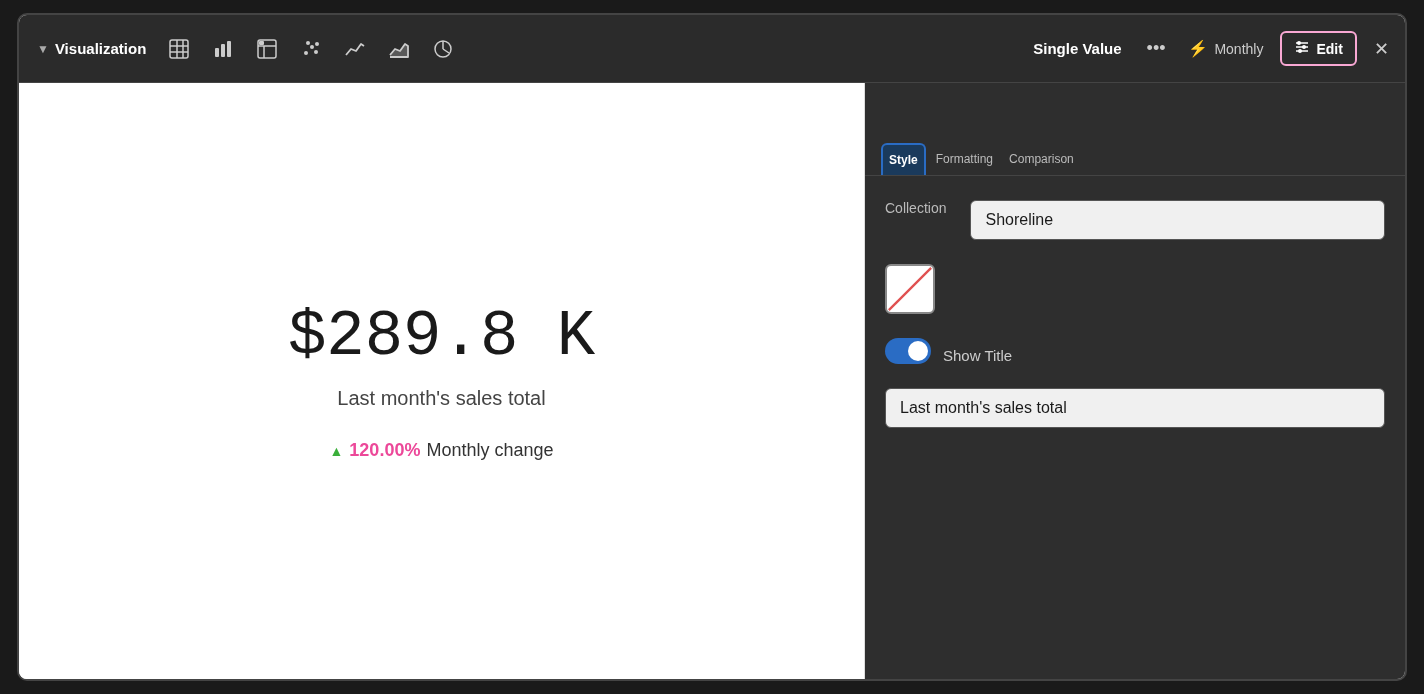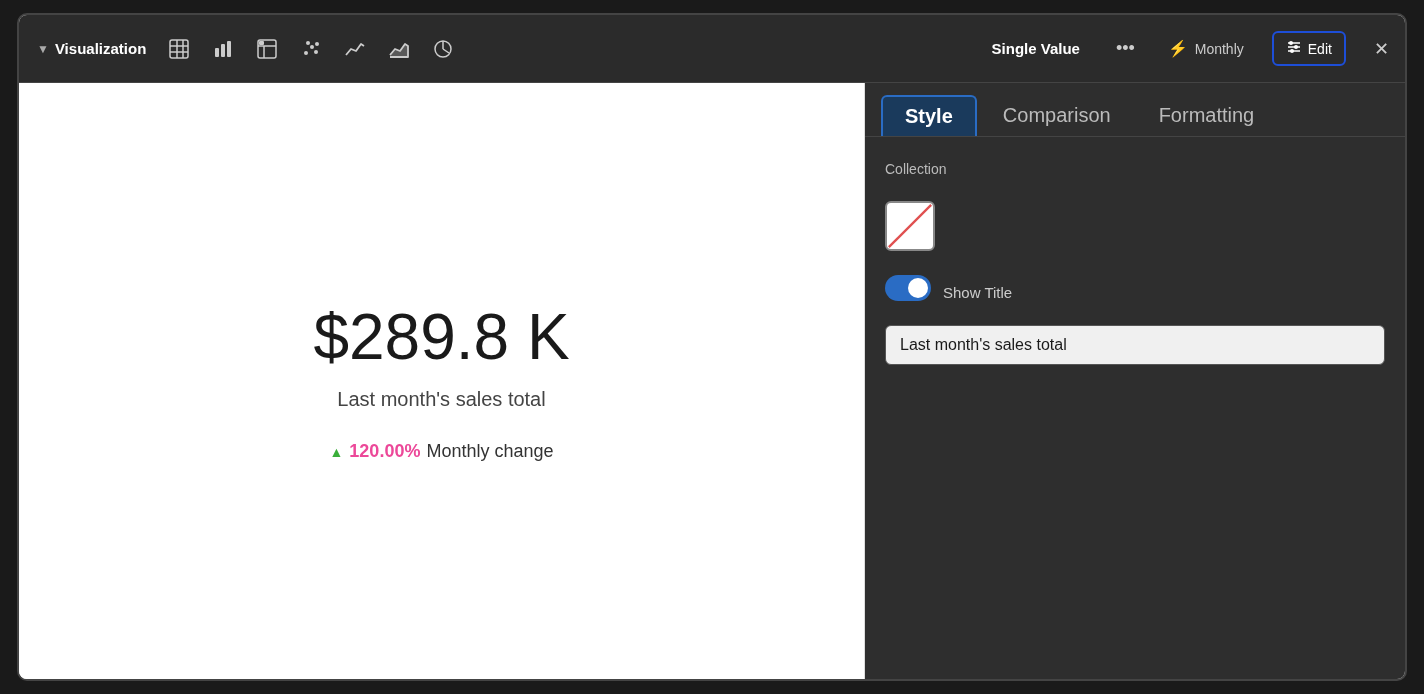--- a/index.html
+++ b/index.html
@@ -56,21 +56,21 @@
       color: #ccc;
       display: flex;
       align-items: center;
       justify-content: center;
       cursor: pointer;
       font-size: 18px;
     }
     .toolbar-right {
       display: flex;
       align-items: center;
-      gap: 20px;
+      gap: 9px;
     }
     .single-value-badge {
       color: #fff;
       font-size: 15px;
       font-weight: 600;
       padding: 0 10px;
     }
     .three-dots {
       color: #ccc;
       font-size: 18px;
@@ -87,23 +87,23 @@
       border: none;
       cursor: pointer;
       padding: 0 8px;
     }
     .edit-btn {
       display: flex;
       align-items: center;
       gap: 6px;
       color: #fff;
       font-size: 14px;
-      font-weight: 400;
-      background: transparent;
-      border: 2px solid #1d4ed8;
+      font-weight: 700;
+      background: transparent;
+      border: 2px solid #f9a8d4;
       border-radius: 6px;
       cursor: pointer;
       padding: 6px 12px;
     }
     .close-btn {
       color: #ccc;
       font-size: 18px;
       background: transparent;
       border: none;
       cursor: pointer;
@@ -125,20 +125,21 @@
       align-items: center;
       justify-content: center;
       padding: 20px;
       border-right: 1px solid #ddd;
     }
     .metric-value {
       font-size: 64px;
       font-weight: 300;
       color: #1a1a1a;
       margin-bottom: 14px;
+      font-family: Liberation Mono, monospace;
     }
     .metric-label {
       font-size: 20px;
       color: #444;
       margin-bottom: 30px;
     }
     .metric-change {
       font-size: 18px;
       color: #333;
       display: flex;
@@ -162,28 +163,29 @@
       flex-shrink: 0;
     }
     
     .settings-tabs {
       display: flex;
       border-bottom: 1px solid #444;
       padding: 12px 16px 0;
       gap: 4px;
     }
     .settings-tab {
-      padding: 8px 22px;
+      padding: 8px 6px;
       border-radius: 6px 6px 0 0;
       border: none;
       cursor: pointer;
-      font-size: 20px;
+      font-size: 12px;
       font-weight: 500;
       background: transparent;
       color: #bbb;
+      margin-top: 48px;
     }
     .settings-tab.active {
       background: #1a3a5c;
       color: #fff;
       border: 2px solid #2a6cc4;
       border-bottom: none;
       font-weight: 700;
     }
     
     .settings-body {
@@ -347,28 +349,29 @@
         <span class="change-arrow">▲</span>
         <span class="change-pct">120.00%</span>
         <span>Monthly change</span>
       </div>
     </div>
 
     <div class="settings-panel">
 
       <div class="settings-tabs">
         <button class="settings-tab active">Style</button>
+        <button class="settings-tab">Formatting</button>
         <button class="settings-tab">Comparison</button>
-        <button class="settings-tab">Formatting</button>
       </div>
 
       <div class="settings-body">
 
         <div class="field-group">
           <label class="field-label">Collection</label>
+          <input class="field-input" type="text" value="Shoreline" style="">
         </div>
 
         <div class="field-group">
           <div class="color-swatch">
             <svg viewBox="0 0 50 50" xmlns="http://www.w3.org/2000/svg">
               <line x1="2" y1="48" x2="48" y2="2" stroke="#e05050" stroke-width="2.5"></line>
             </svg>
           </div>
         </div>
 

